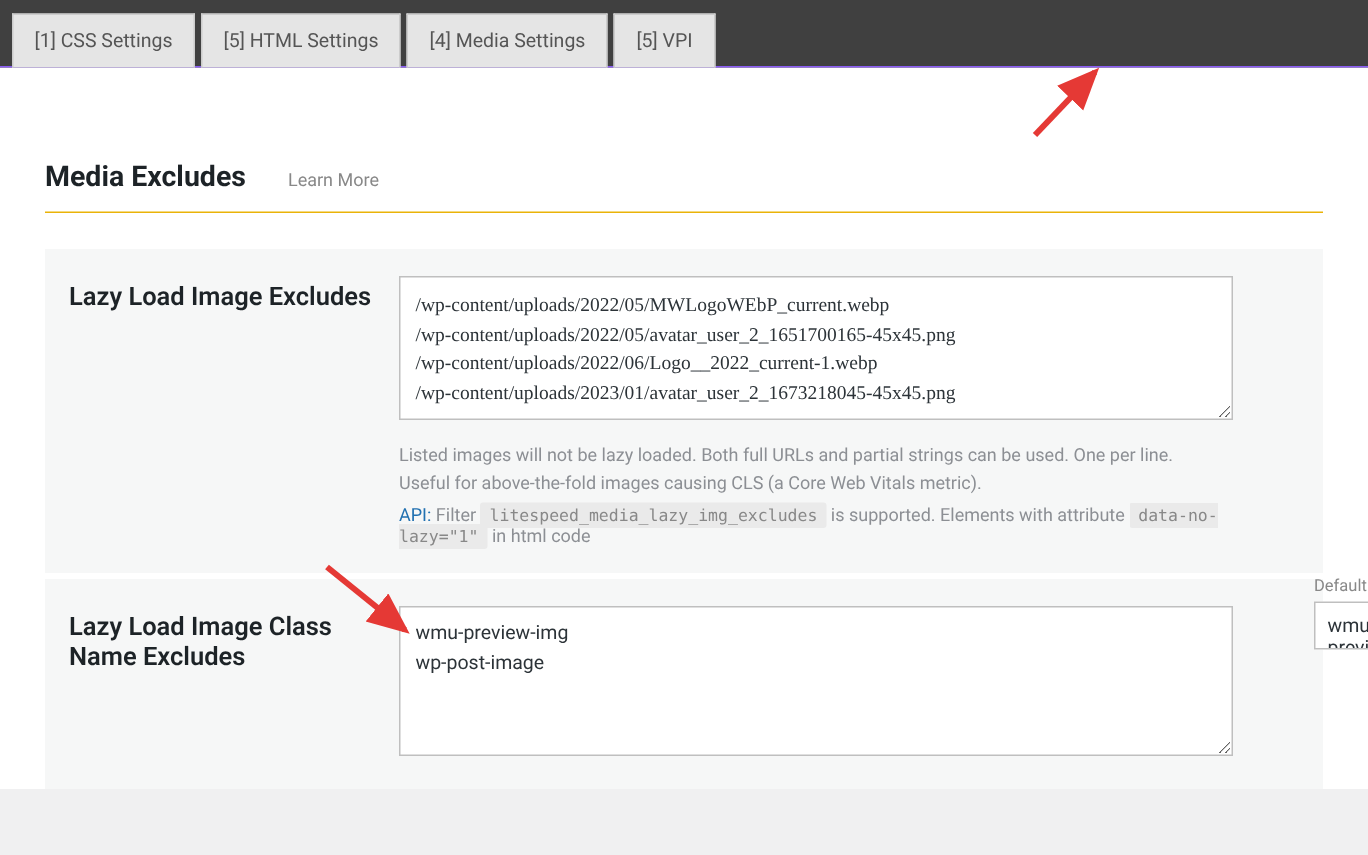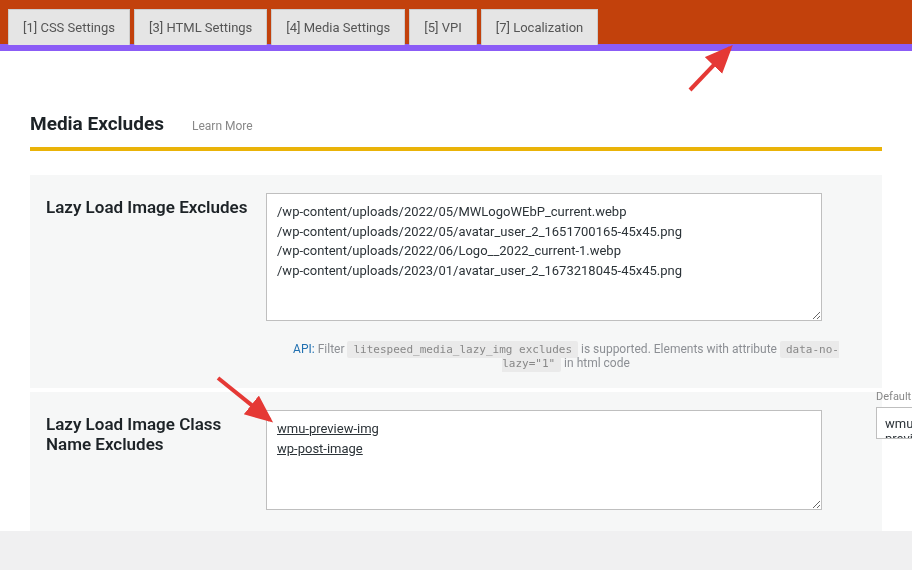--- a/index.html
+++ b/index.html
@@ -12,24 +12,24 @@
       font-size: 13px;
       color: #3c434a;
       background: #f0f0f1;
       width: 912px;
       height: 570px;
       overflow: hidden;
       position: relative;
     }
     .tabs {
       display: flex;
-      background: #c2410c;
+      background: #404040;
       padding: 8px 8px 0 8px;
       gap: 0;
-      border-bottom: 7px solid #8b5cf6;
+      border-bottom: 1px solid #8b5cf6;
       position: relative;
     }
     .tab {
       padding: 10px 14px;
       background: #e5e5e5;
       border: 1px solid #ccc;
       border-bottom: none;
       color: #555;
       font-size: 13px;
       cursor: pointer;
@@ -45,21 +45,21 @@
     }
     .content {
       background: #fff;
       padding: 30px 30px 0 30px;
     }
     .page-header {
       display: flex;
       align-items: baseline;
       gap: 28px;
       padding-bottom: 12px;
-      border-bottom: 4px solid #eab308;
+      border-bottom: 1px solid #eab308;
       margin-bottom: 24px;
     }
     .page-title {
       font-size: 19px;
       font-weight: 700;
       color: #1d2327;
     }
     .learn-more {
       color: #888;
       font-size: 12px;
@@ -89,37 +89,36 @@
       width: 556px;
       padding: 8px 10px;
       border: 1px solid #bfbfbf;
       font-family: inherit;
       font-size: 13px;
       color: #2c3338;
       resize: both;
       line-height: 1.5;
     }
     textarea.large {
-      height: 128px;
+      height: 96px;
+      font-family: Liberation Serif, serif;
     }
     textarea.small {
       height: 100px;
-      text-decoration: underline;
     }
     .help-text {
       margin-top: 10px;
       color: #8c8f94;
       font-size: 12px;
       line-height: 1.6;
     }
     .api-line {
-      margin-top: 18px;
+      margin-top: 4px;
       font-size: 12px;
       color: #8c8f94;
-      text-align: center;
     }
     .api-label {
       color: #2271b1;
     }
     code {
       background: #eaeaea;
       color: #888;
       padding: 2px 6px;
       border-radius: 2px;
       font-family: Consolas, Monaco, monospace;
@@ -159,40 +158,41 @@
     .arrow2 {
       top: 370px;
       left: 210px;
     }
   </style>
 </head>
 <body>
 
 <div class="tabs">
   <div class="tab">[1] CSS Settings</div>
-  <div class="tab">[3] HTML Settings</div>
+  <div class="tab">[5] HTML Settings</div>
   <div class="tab">[4] Media Settings</div>
   <div class="tab">[5] VPI</div>
-  <div class="tab">[7] Localization</div>
 </div>
 
 <div class="content">
   <div class="page-header">
     <h2 class="page-title">Media Excludes</h2>
     <a href="#" class="learn-more">Learn More</a>
   </div>
 
   <div class="setting-row">
     <div class="setting-label">Lazy Load Image Excludes</div>
     <div class="setting-control">
       <textarea class="large" style="">/wp-content/uploads/2022/05/MWLogoWEbP_current.webp
 /wp-content/uploads/2022/05/avatar_user_2_1651700165-45x45.png
 /wp-content/uploads/2022/06/Logo__2022_current-1.webp
 /wp-content/uploads/2023/01/avatar_user_2_1673218045-45x45.png</textarea>
       <div class="help-text">
+        <div>Listed images will not be lazy loaded. Both full URLs and partial strings can be used. One per line.</div>
+        <div>Useful for above-the-fold images causing CLS (a Core Web Vitals metric).</div>
       </div>
       <div class="api-line">
         <span class="api-label">API:</span>
         <span>Filter</span>
         <code>litespeed_media_lazy_img_excludes</code>
         <span>is supported. Elements with attribute</span>
         <code>data-no-lazy="1"</code>
         <span>in html code</span>
       </div>
     </div>

